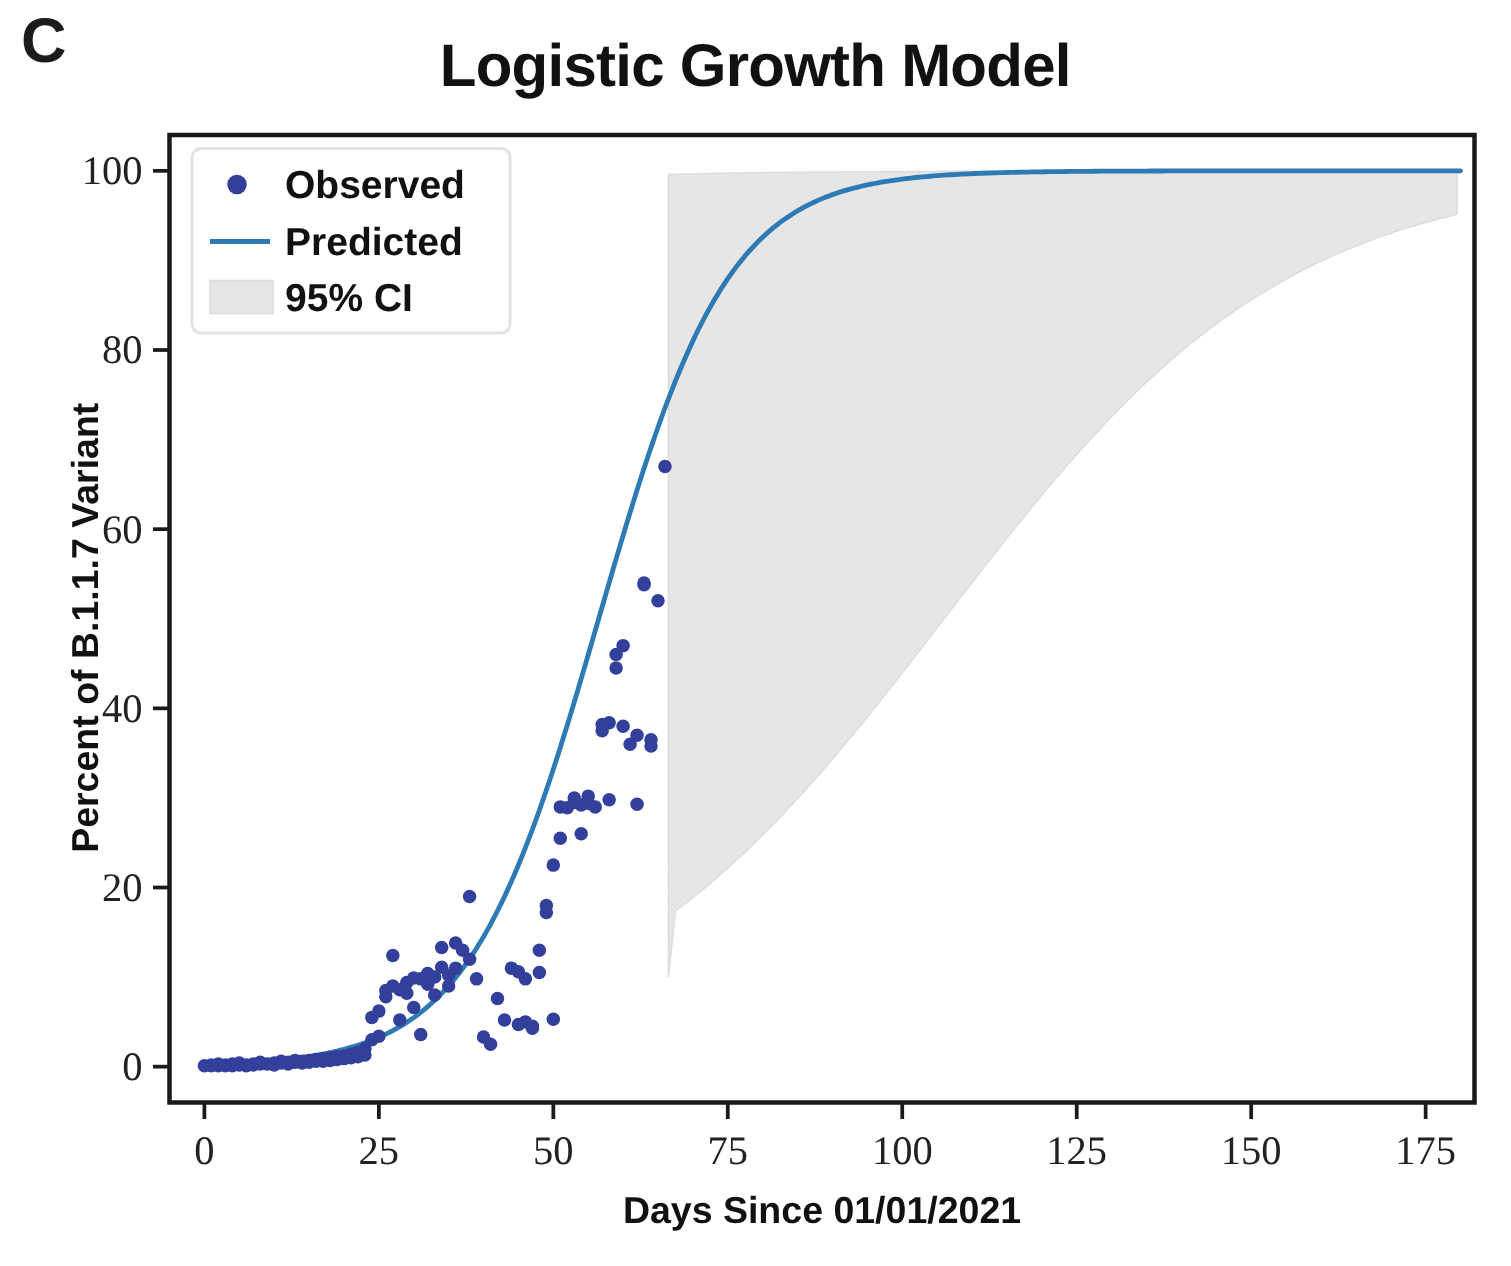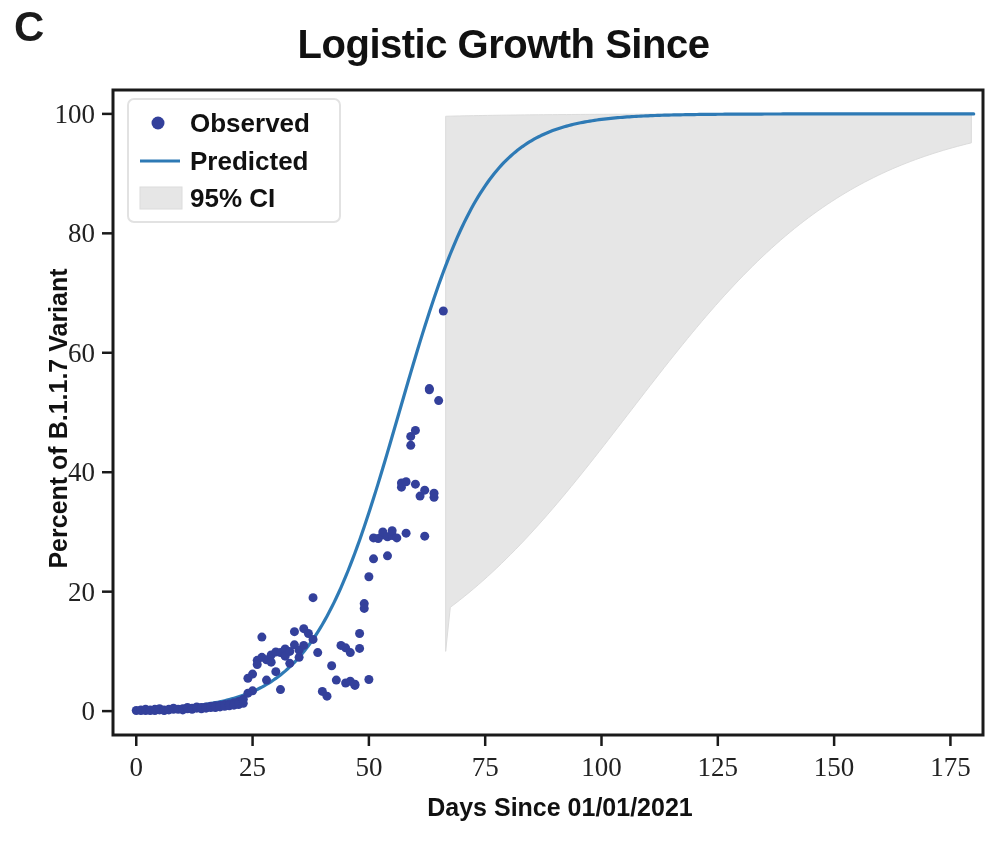--- a/index.html
+++ b/index.html
@@ -9,21 +9,21 @@
     position:absolute;left:14px;top:6px;
     font-family:"Liberation Sans",sans-serif;
     font-weight:bold;font-size:42px;color:#1b1b1b;line-height:1;
   }
   .chart-title{
     position:absolute;left:0;top:22px;width:1007px;text-align:center;
     font-family:"Liberation Sans",sans-serif;
     font-weight:bold;font-size:40px;color:#111111;letter-spacing:-0.5px;
   }
   .xlabel{
-    position:absolute;left:125px;top:793px;width:870px;text-align:center;
+    position:absolute;left:113px;top:793px;width:870px;text-align:center;
     font-family:"Liberation Sans",sans-serif;
     font-weight:bold;font-size:25px;color:#111111;
   }
   .ylabel{
     position:absolute;left:-142px;top:404px;width:400px;text-align:center;
     transform:rotate(-90deg);transform-origin:center center;
     font-family:"Liberation Sans",sans-serif;
     font-weight:bold;font-size:25px;color:#111111;
   }
   svg{position:absolute;left:0;top:0;}
@@ -34,21 +34,21 @@
     font-family:"Liberation Sans",sans-serif;font-weight:bold;font-size:26px;fill:#111111;
   }
 </style>
 </head>
 <body>
 
 <div id="fig">
 
   <div class="panel-letter">C</div>
 
-  <div class="chart-title">Logistic Growth Since</div>
+  <div class="chart-title">Logistic Growth Model</div>
 
   <div class="ylabel">Percent  of B.1.1.7 Variant</div>
 
   <div class="xlabel">Days Since 01/01/2021</div>
 
   <svg id="plot" width="1007" height="844">
     <g id="g-band">
         <path d="M 445.65 116.28 L 450.30 116.16 L 454.95 116.05 L 459.60 115.95 L 464.26 115.84 L 468.91 115.75 L 473.56 115.66 L 478.21 115.57 L 482.87 115.49 L 487.52 115.41 L 492.17 115.34 L 496.82 115.27 L 501.48 115.20 L 506.13 115.14 L 510.78 115.08 L 515.43 115.02 L 520.09 114.96 L 524.74 114.91 L 529.39 114.86 L 534.04 114.81 L 538.70 114.77 L 543.35 114.72 L 548.00 114.68 L 552.65 114.65 L 557.30 114.61 L 561.96 114.57 L 566.61 114.54 L 571.26 114.51 L 575.91 114.48 L 580.57 114.45 L 585.22 114.42 L 589.87 114.40 L 594.52 114.37 L 599.18 114.35 L 603.83 114.33 L 608.48 114.30 L 613.13 114.28 L 617.79 114.26 L 622.44 114.25 L 627.09 114.23 L 631.74 114.21 L 636.40 114.20 L 641.05 114.18 L 645.70 114.17 L 650.35 114.15 L 655.01 114.14 L 659.66 114.13 L 664.31 114.12 L 668.96 114.11 L 673.61 114.10 L 678.27 114.08 L 682.92 114.08 L 687.57 114.07 L 692.22 114.06 L 696.88 114.05 L 701.53 114.04 L 706.18 114.03 L 710.83 114.03 L 715.49 114.02 L 720.14 114.01 L 724.79 114.01 L 729.44 114.00 L 734.10 114.00 L 738.75 113.99 L 743.40 113.99 L 748.05 113.98 L 752.71 113.98 L 757.36 113.97 L 762.01 113.97 L 766.66 113.96 L 771.32 113.96 L 775.97 113.96 L 780.62 113.95 L 785.27 113.95 L 789.93 113.95 L 794.58 113.95 L 799.23 113.94 L 803.88 113.94 L 808.53 113.94 L 813.19 113.93 L 817.84 113.93 L 822.49 113.93 L 827.14 113.93 L 831.80 113.93 L 836.45 113.92 L 841.10 113.92 L 845.75 113.92 L 850.41 113.92 L 855.06 113.92 L 859.71 113.92 L 864.36 113.92 L 869.02 113.91 L 873.67 113.91 L 878.32 113.91 L 882.97 113.91 L 887.63 113.91 L 892.28 113.91 L 896.93 113.91 L 901.58 113.91 L 906.24 113.91 L 910.89 113.90 L 915.54 113.90 L 920.19 113.90 L 924.84 113.90 L 929.50 113.90 L 934.15 113.90 L 938.80 113.90 L 943.45 113.90 L 948.11 113.90 L 952.76 113.90 L 957.41 113.90 L 962.06 113.90 L 966.72 113.90 L 971.37 113.90 L 971.37 142.85 L 966.72 143.98 L 962.06 145.16 L 957.41 146.38 L 952.76 147.65 L 948.11 148.96 L 943.45 150.33 L 938.80 151.74 L 934.15 153.20 L 929.50 154.71 L 924.84 156.28 L 920.19 157.90 L 915.54 159.58 L 910.89 161.32 L 906.24 163.12 L 901.58 164.98 L 896.93 166.90 L 892.28 168.89 L 887.63 170.95 L 882.97 173.07 L 878.32 175.27 L 873.67 177.54 L 869.02 179.88 L 864.36 182.29 L 859.71 184.78 L 855.06 187.35 L 850.41 190.00 L 845.75 192.73 L 841.10 195.54 L 836.45 198.44 L 831.80 201.42 L 827.14 204.49 L 822.49 207.65 L 817.84 210.90 L 813.19 214.23 L 808.53 217.66 L 803.88 221.18 L 799.23 224.79 L 794.58 228.49 L 789.93 232.29 L 785.27 236.18 L 780.62 240.17 L 775.97 244.25 L 771.32 248.42 L 766.66 252.69 L 762.01 257.05 L 757.36 261.51 L 752.71 266.05 L 748.05 270.69 L 743.40 275.42 L 738.75 280.23 L 734.10 285.14 L 729.44 290.13 L 724.79 295.20 L 720.14 300.36 L 715.49 305.59 L 710.83 310.90 L 706.18 316.28 L 701.53 321.73 L 696.88 327.26 L 692.22 332.84 L 687.57 338.49 L 682.92 344.19 L 678.27 349.95 L 673.61 355.75 L 668.96 361.60 L 664.31 367.49 L 659.66 373.42 L 655.01 379.38 L 650.35 385.36 L 645.70 391.37 L 641.05 397.40 L 636.40 403.43 L 631.74 409.48 L 627.09 415.52 L 622.44 421.57 L 617.79 427.60 L 613.13 433.63 L 608.48 439.64 L 603.83 445.62 L 599.18 451.58 L 594.52 457.51 L 589.87 463.40 L 585.22 469.25 L 580.57 475.05 L 575.91 480.81 L 571.26 486.51 L 566.61 492.16 L 561.96 497.74 L 557.30 503.27 L 552.65 508.72 L 548.00 514.10 L 543.35 519.41 L 538.70 524.64 L 534.04 529.80 L 529.39 534.87 L 524.74 539.86 L 520.09 544.77 L 515.43 549.58 L 510.78 554.31 L 506.13 558.95 L 501.48 563.49 L 496.82 567.95 L 492.17 572.31 L 487.52 576.58 L 482.87 580.75 L 478.21 584.83 L 473.56 588.82 L 468.91 592.71 L 464.26 596.51 L 459.60 600.21 L 454.95 603.82 L 450.30 607.34 L 445.65 651.39 Z" fill="#e6e6e6" stroke="#dcdcdc" stroke-width="1"></path>
       </g>
     <g id="g-line">

